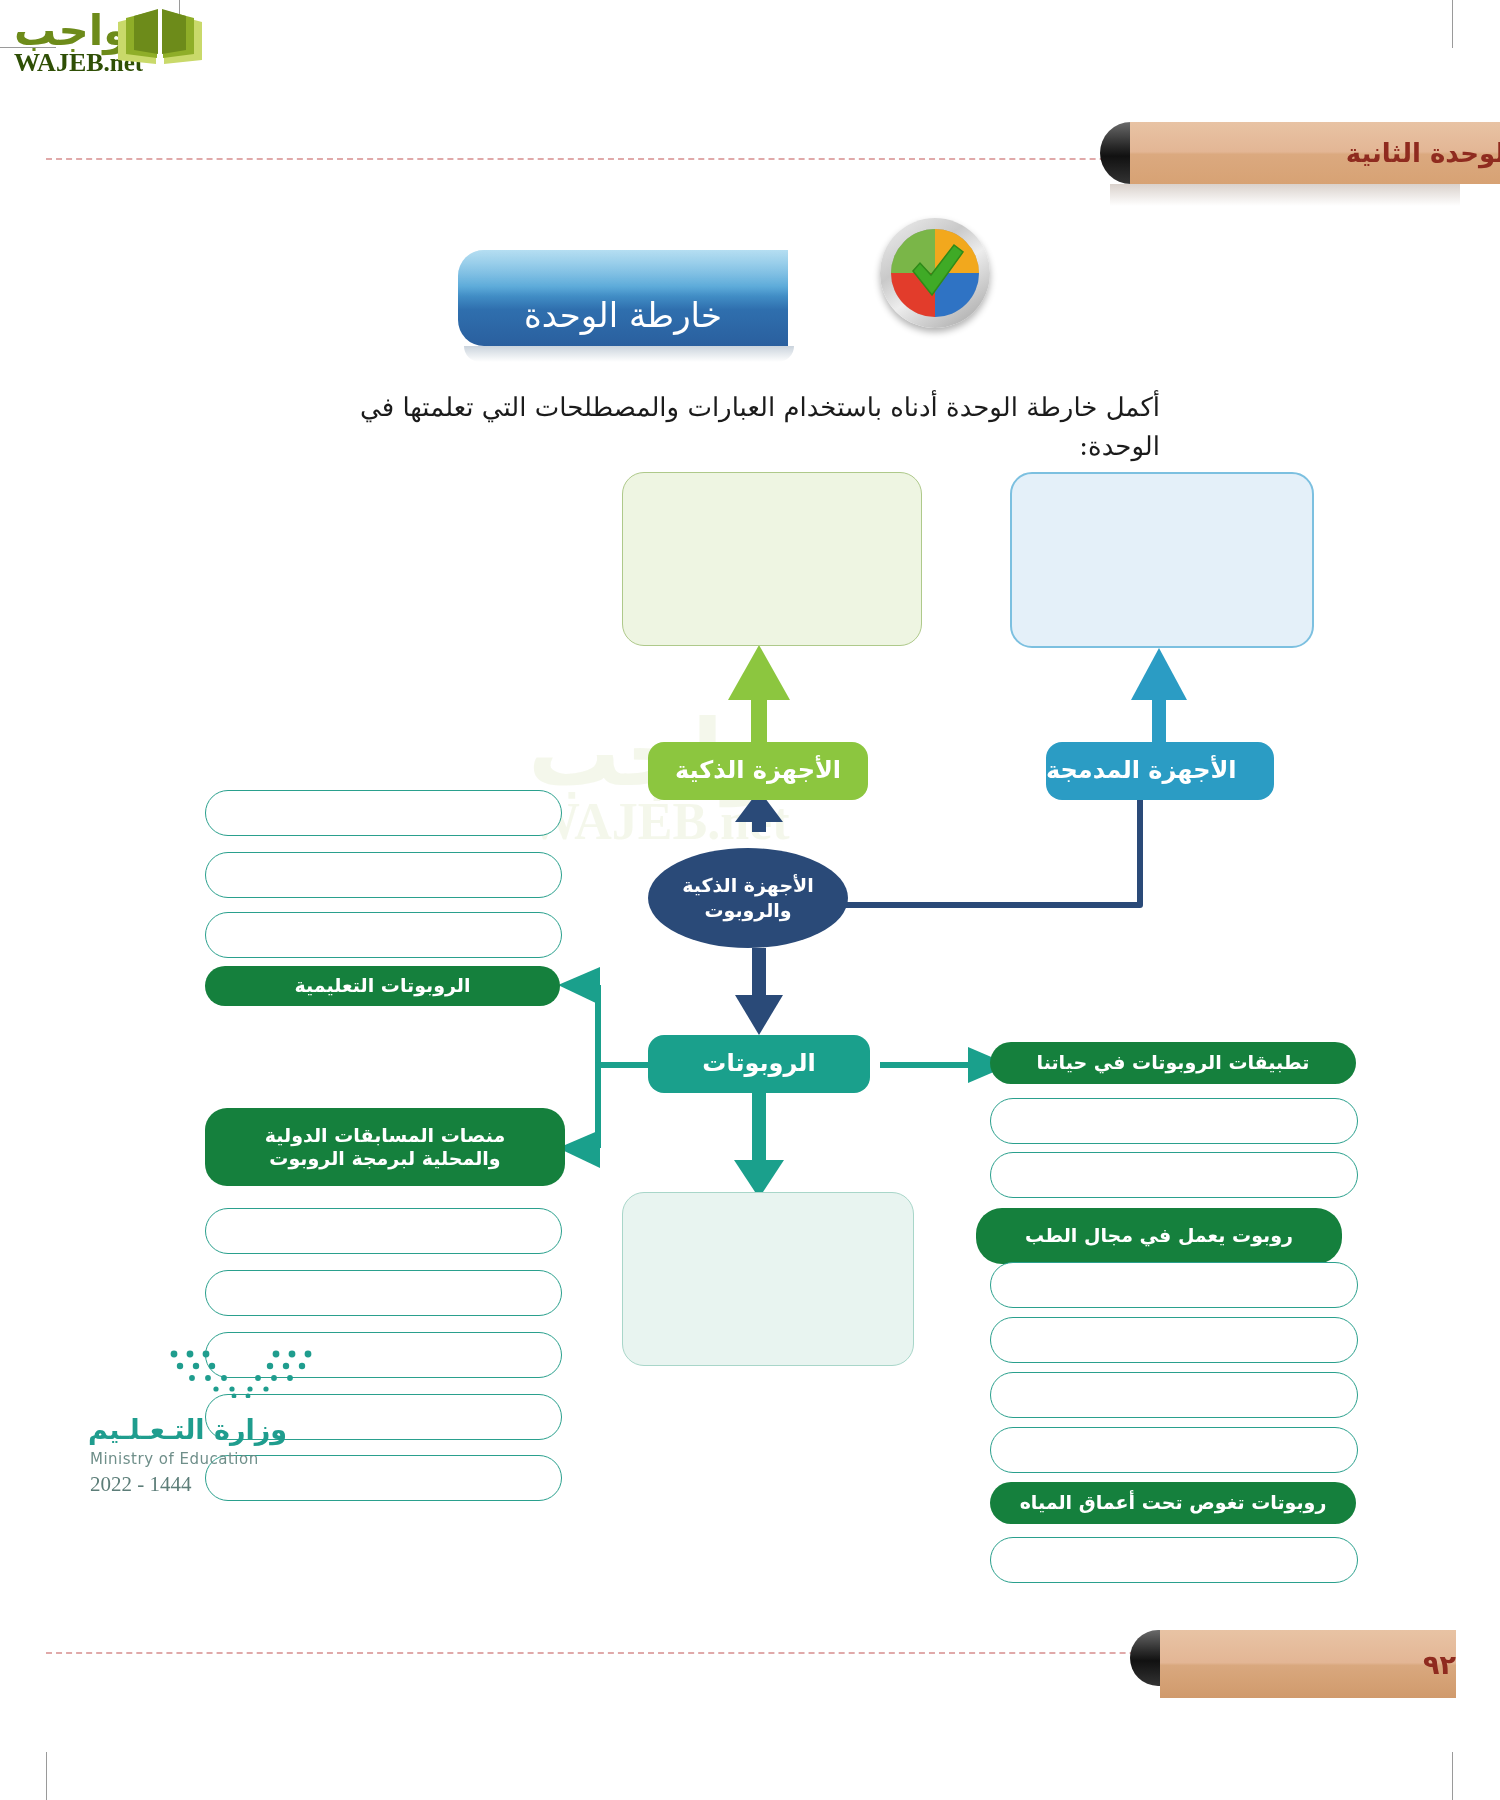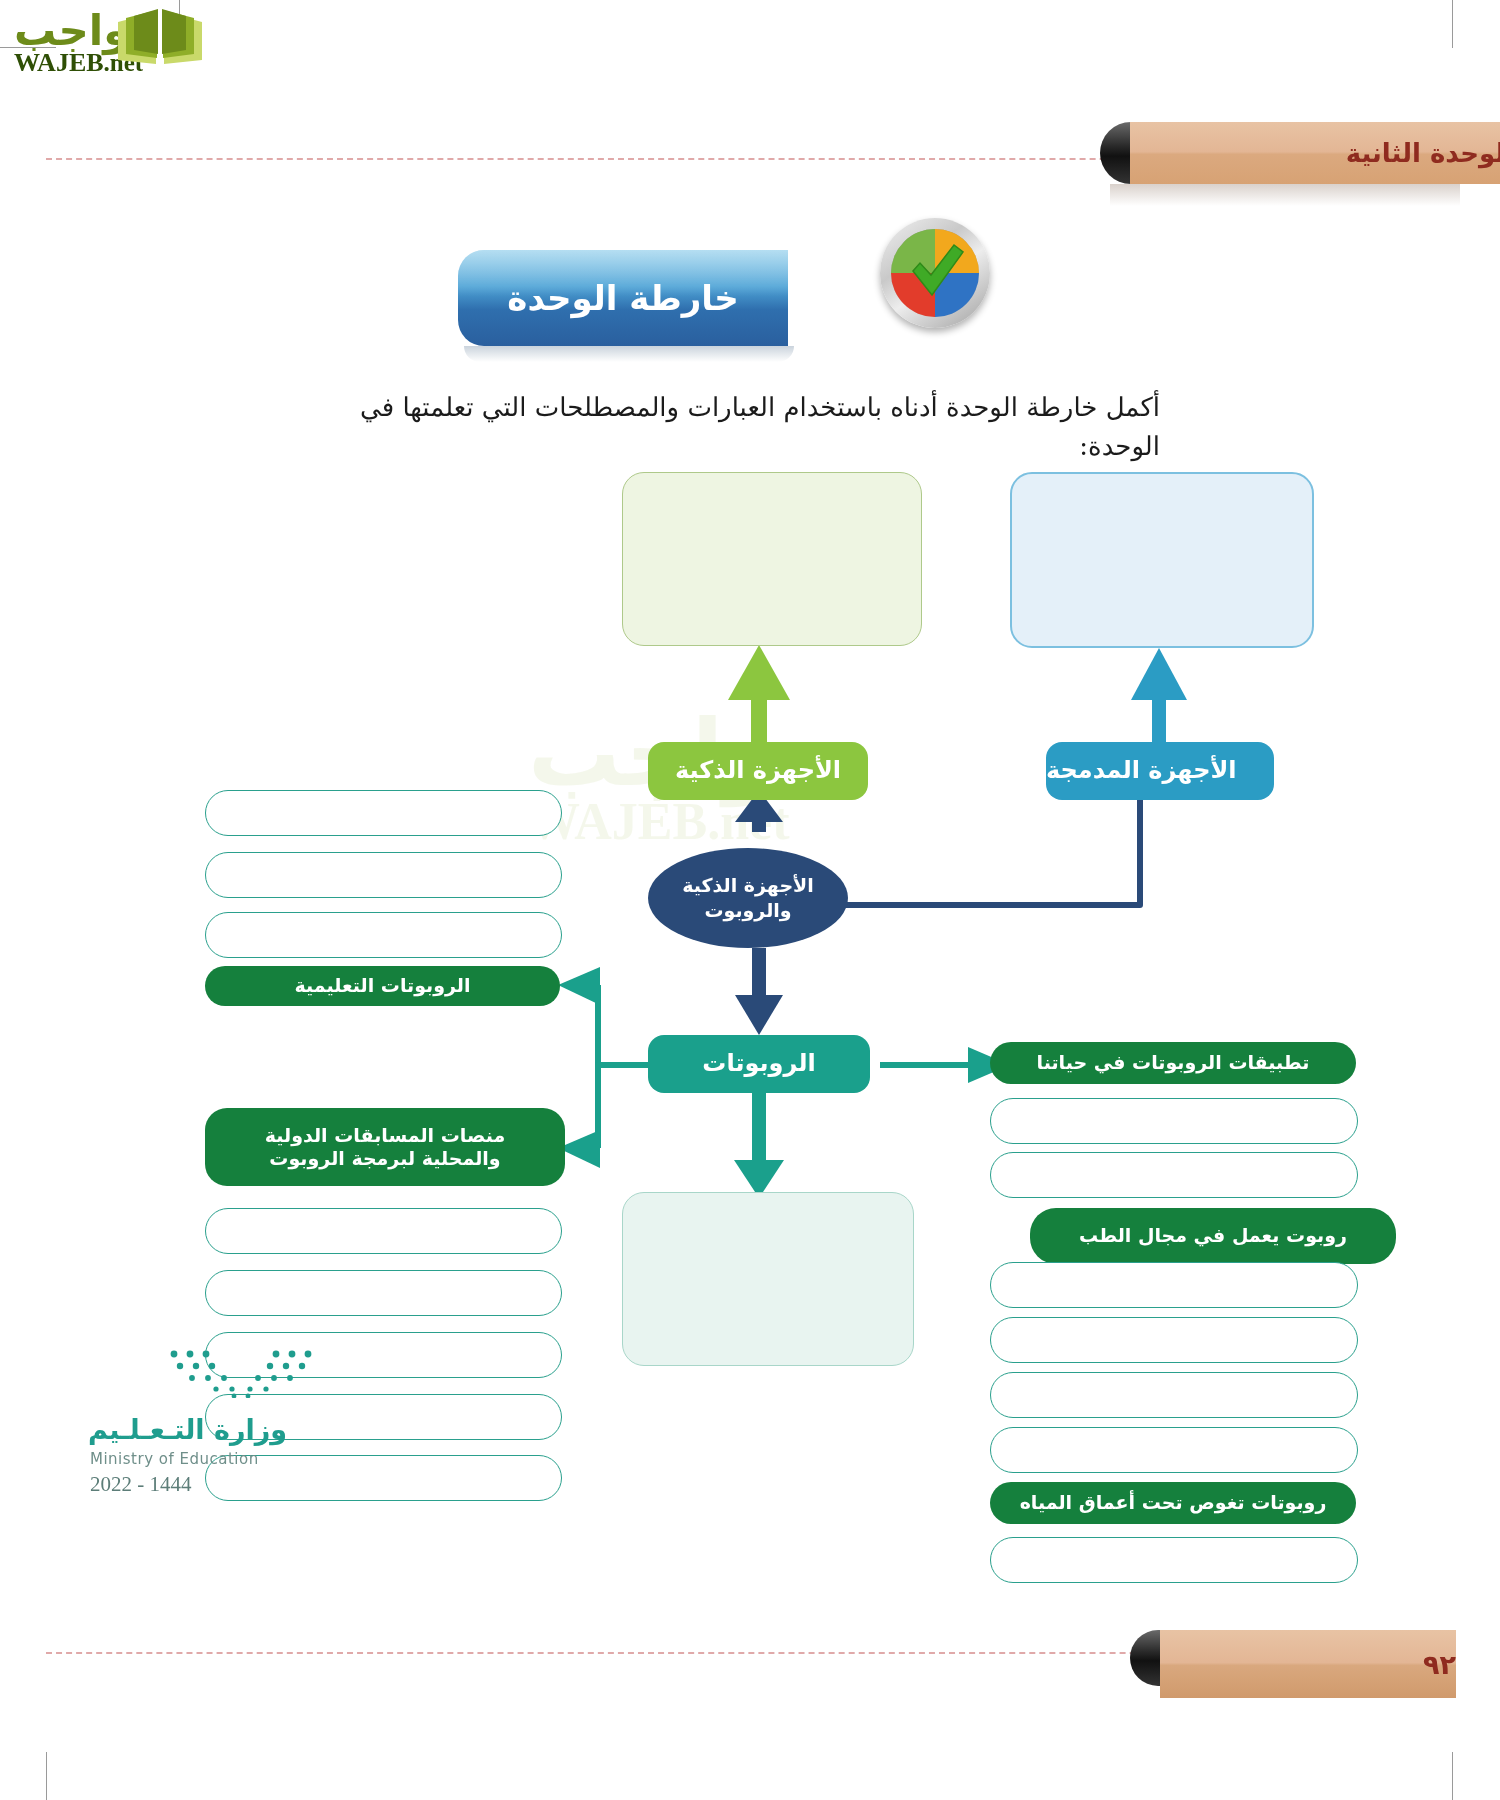--- a/index.html
+++ b/index.html
@@ -39,22 +39,22 @@
     background:linear-gradient(180deg,rgba(120,90,70,.28),rgba(255,255,255,0));}
 
   
   .banner{position:absolute;left:458px;top:250px;width:390px;height:96px;}
   .banner-body{position:absolute;left:0;top:0;width:330px;height:96px;border-radius:26px 0 0 26px;
     background:linear-gradient(180deg,#7fc6e8 0%,#4ea3d6 38%,#2f6fae 62%,#2a5f9e 100%);}
   .banner-tip{position:absolute;left:266px;top:0;width:0;height:0;
     border-top:48px solid transparent;border-bottom:48px solid transparent;border-left:64px solid #2e6aa8;}
   .banner-gloss{position:absolute;left:0;top:0;width:330px;height:46px;border-radius:26px 0 0 0;
     background:linear-gradient(180deg,rgba(255,255,255,.42),rgba(255,255,255,0));}
-  .banner-text{position:absolute;left:0;top:0;width:330px;height:96px;display:flex;align-items:center;justify-content:center;
-    font-size:34px;font-weight:bold;color:#ffffff;letter-spacing:0px;}
+  .banner-text{position:absolute;left:0;top:17px;width:330px;height:96px;display:flex;align-items:center;justify-content:center;
+    font-size:34px;font-weight:normal;color:#ffffff;letter-spacing:0px;}
   .banner-shadow{position:absolute;left:6px;top:96px;width:330px;height:16px;
     background:linear-gradient(180deg,rgba(80,110,140,.3),rgba(255,255,255,0));border-radius:0 0 16px 16px;}
 
   
   .badge{position:absolute;left:880px;top:218px;width:110px;height:110px;border-radius:50%;
     background:linear-gradient(145deg,#f2f2f2 0%,#c9c9c9 35%,#ededed 55%,#9f9f9f 100%);
     box-shadow:0 4px 7px rgba(0,0,0,.30);}
   .badge-inner{position:absolute;left:11px;top:11px;width:88px;height:88px;border-radius:50%;overflow:hidden;
     box-shadow:inset 0 2px 5px rgba(0,0,0,.35);}
   .badge-q{position:absolute;width:50%;height:50%;}
@@ -249,21 +249,21 @@
   <div>
     <div>منصات المسابقات الدولية</div>
     <div>والمحلية لبرمجة الروبوت</div>
   </div>
 </div>
 
 <div class="node teal-sm" style="left:990px;top:1042px;width:366px;height:42px;">
   <span>تطبيقات الروبوتات في حياتنا</span>
 </div>
 
-<div class="node teal-sm" style="left:1030px;top:1208px;width:366px;height:56px;">
+<div class="node teal-sm" style="left:976px;top:1208px;width:366px;height:56px;">
   <span>روبوت يعمل في مجال الطب</span>
 </div>
 
 <div class="node teal-sm" style="left:990px;top:1482px;width:366px;height:42px;">
   <span>روبوتات تغوص تحت أعماق المياه</span>
 </div>
 
 <div class="pill" style="left:205px;top:790px;width:355px;"></div>
 <div class="pill" style="left:205px;top:852px;width:355px;"></div>
 <div class="pill" style="left:205px;top:912px;width:355px;"></div>

